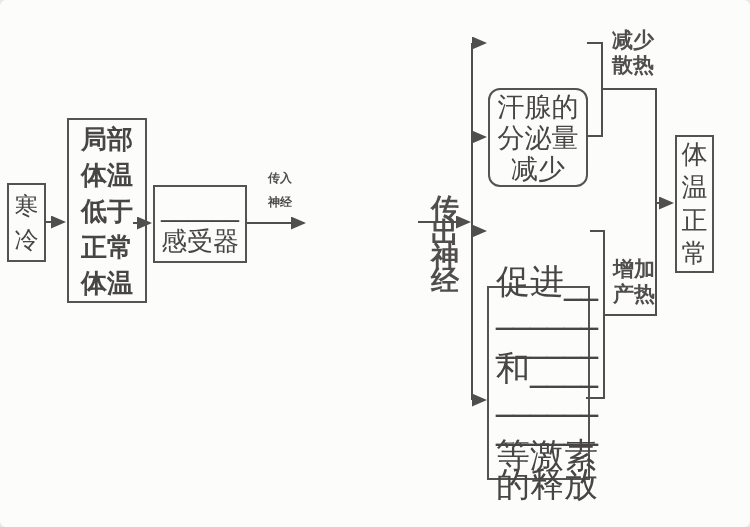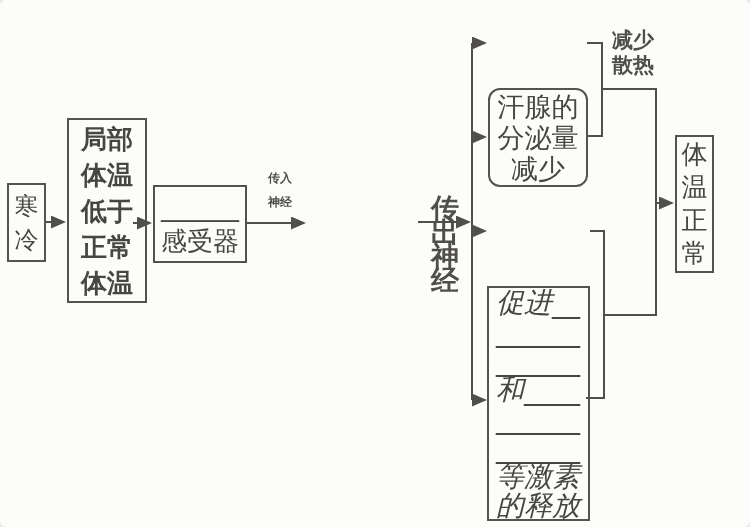--- a/index.html
+++ b/index.html
@@ -77,21 +77,21 @@
   <div class="box" style="left:153px;top:185px;width:94px;height:78px;font-size:26px;line-height:34px;">______
 感受器</div>
 
 
 
   <div class="box" style="left:488px;top:88px;width:100px;height:99px;font-size:27px;line-height:31px;border-radius:12px;">汗腺的
 分泌量
 减少</div>
 
 
-  <div class="box left-align" style="left:487px;top:286px;width:103px;height:235px;font-size:28px;line-height:29px;font-style:italic;">促进__
+  <div class="box left-align" style="left:487px;top:286px;width:103px;height:194px;font-size:34px;line-height:29px;">促进__
 ______
 ______
 和____
 ______
 ______
 等激素
 的释放</div>
 
   <div class="box" style="left:675px;top:135px;width:39px;height:138px;font-size:26px;line-height:33px;">体
 温
@@ -100,14 +100,16 @@
 
   <div class="lbl" style="left:254px;top:166px;width:52px;font-size:12px;line-height:24px;">传入
 神经</div>
 
   <div class="lbl" style="left:419px;top:163px;width:52px;font-size:28px;line-height:24px;margin-top:34px;">传出
 神经</div>
 
   <div class="lbl" style="left:606px;top:28px;width:54px;font-size:21px;line-height:25px;">减少
 散热</div>
 
+  <div class="lbl" style="left:607px;top:257px;width:54px;font-size:21px;line-height:25px;">增加
+产热</div>
 
 </div>
 
 </body></html>

